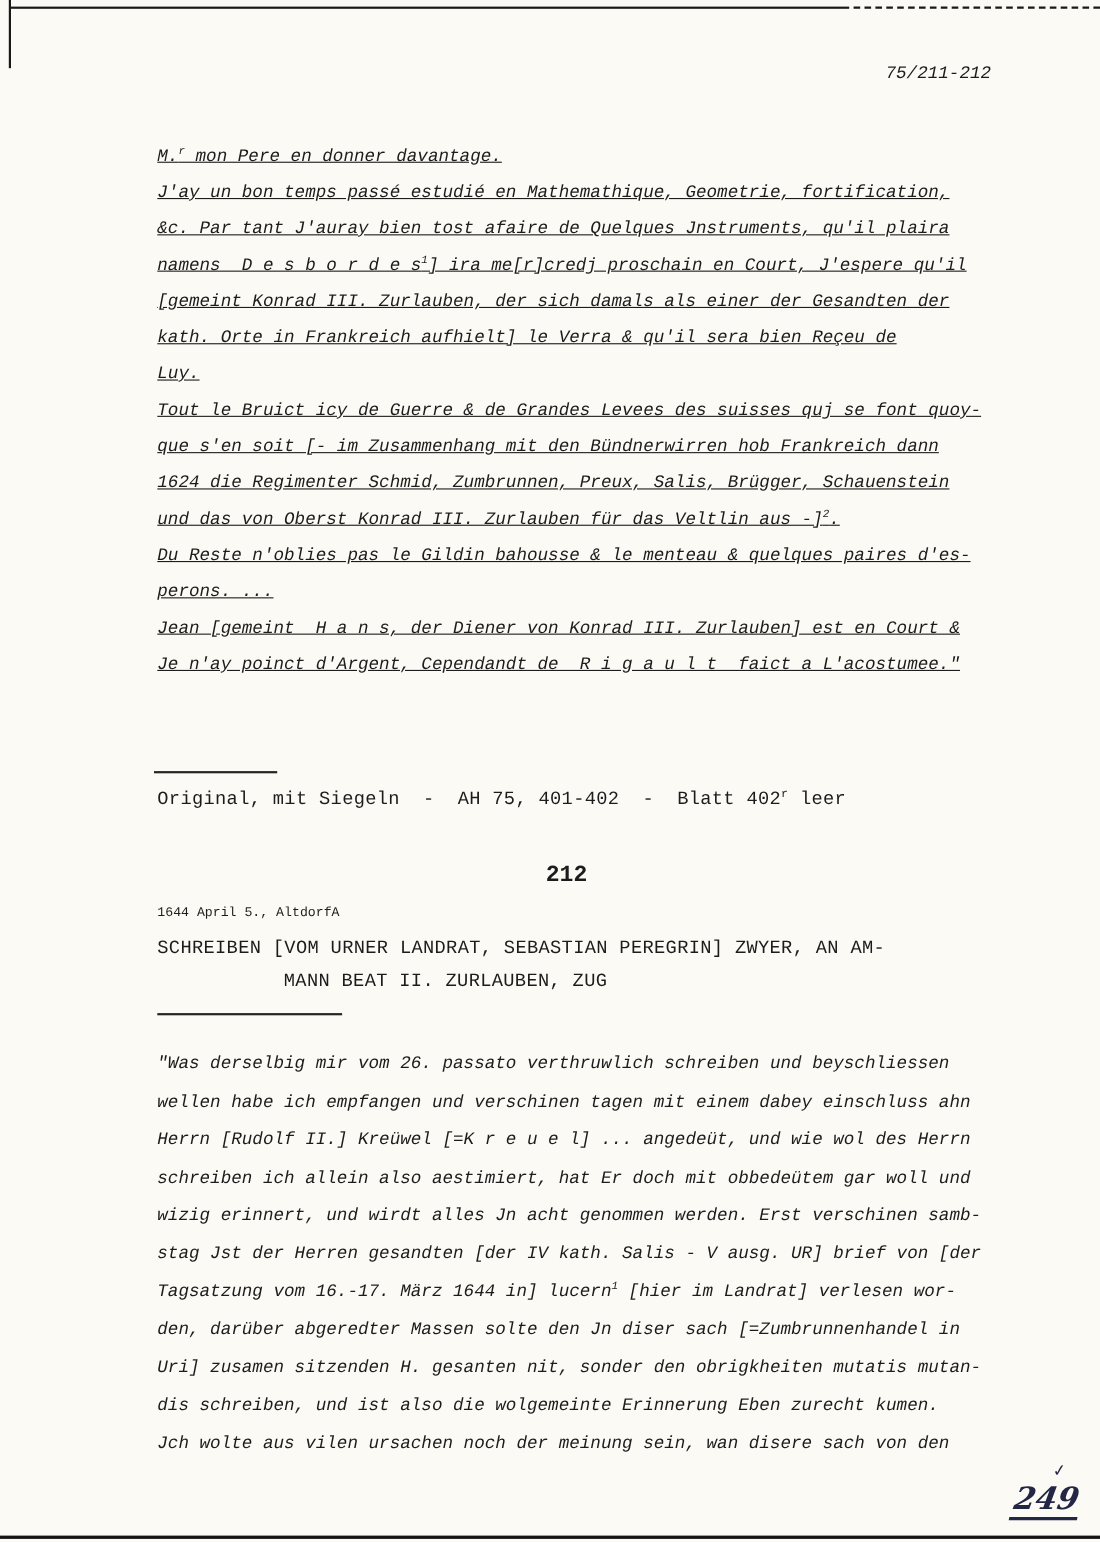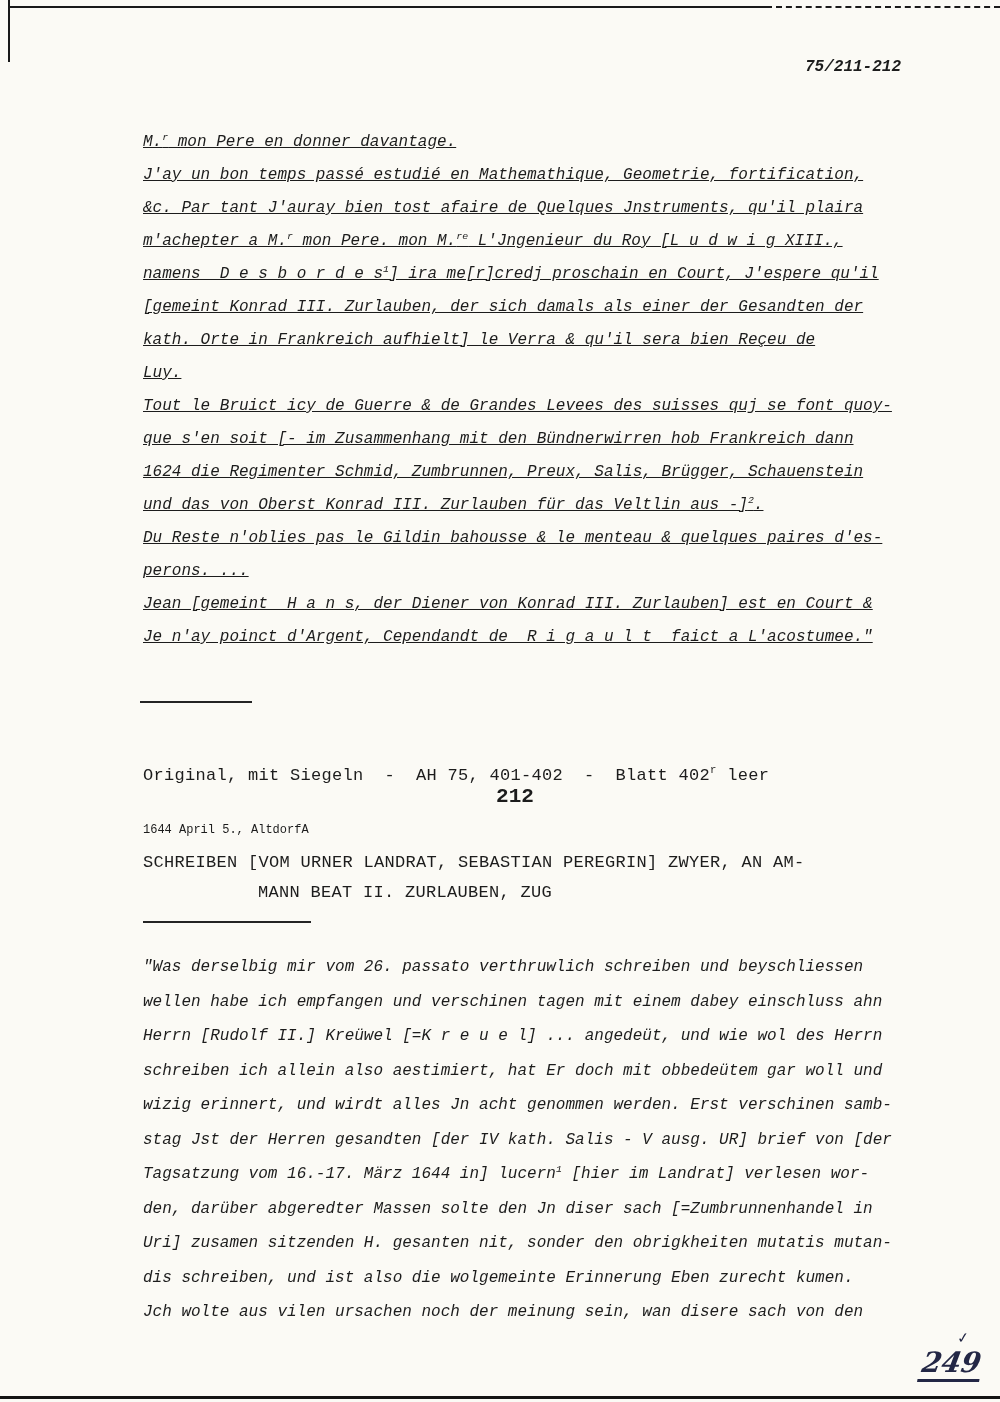--- a/index.html
+++ b/index.html
@@ -15,21 +15,21 @@
     overflow: hidden;
   }
   
   .edge-top-solid   { position:absolute; left:10px; top:6px;  width:762px; height:2px; background:#191919; }
   .edge-top-dashed  { position:absolute; left:776px; top:6px; width:224px; border-top:2px dashed #191919; }
   .edge-left-v      { position:absolute; left:8px;  top:0;    width:2px;  height:62px; background:#191919; }
   .edge-bottom      { position:absolute; left:0;    bottom:3px; width:100%; height:3px; background:#141414; }
 
   .page-ref {
     position:absolute; left:805px; top:58px;
-    font-style:italic; font-size:16px; white-space:pre;font-weight:bold;
+    font-style:italic; font-size:16px; white-space:pre;
   }
 
   .letter-body {
     position:absolute; left:143px; top:126px; width:820px;
     font-style:italic; font-size:16px; line-height:33px;text-decoration:underline;
   }
   .quote-body {
     position:absolute; left:143px; top:950px; width:830px;
     font-style:italic; font-size:16px; line-height:34.5px;
   }
@@ -40,21 +40,21 @@
     position:absolute; left:143px; top:656px; width:820px;
     font-style:italic; font-size:16px; white-space:pre;
   }
   .footnote-1 { display:inline-block; width:382px; }
 
   .rule-1 { position:absolute; left:140px; top:701px; width:112px; height:2px; background:#242424; }
   .rule-2 { position:absolute; left:143px; top:921px; width:168px; height:2px; background:#242424; }
 
   .provenance-note {
     position:absolute; left:143px; top:718px;
-    font-size:17px; white-space:pre; letter-spacing:0.3px;margin-top:48px;
+    font-size:17px; white-space:pre; letter-spacing:0.3px;
   }
 
   .entry-number {
     position:absolute; left:0; top:785px; width:1030px;
     text-align:center; font-size:21px; font-weight:bold;
   }
   .entry-dateline-row {
     position:absolute; left:143px; right:100px; top:823px;
     display:flex; 
     font-size:12px; white-space:pre;
@@ -95,21 +95,20 @@
   <div class="edge-top-solid"></div>
   <div class="edge-top-dashed"></div>
   <div class="edge-bottom"></div>
 
   <div class="page-ref">75/211-212</div>
 
   <div class="letter-body">
       <div class="line">M.<sup>r</sup> mon Pere en donner davantage.</div>
       <div class="line">J'ay un bon temps passé estudié en Mathemathique, Geometrie, fortification,</div>
       <div class="line">&amp;c. Par tant J'auray bien tost afaire de Quelques Jnstruments, qu'il plaira</div>
-      <div class="line">m'achepter a M.<sup>r</sup> mon Pere. mon M.<sup>re</sup> L'Jngenieur du Roy [L u d w i g XIII.,</div>
       <div class="line">namens  D e s b o r d e s<sup>1</sup>] ira me[r]credj proschain en Court, J'espere qu'il</div>
       <div class="line">[gemeint Konrad III. Zurlauben, der sich damals als einer der Gesandten der</div>
       <div class="line">kath. Orte in Frankreich aufhielt] le Verra &amp; qu'il sera bien Reçeu de</div>
       <div class="line">Luy.</div>
       <div class="line">Tout le Bruict icy de Guerre &amp; de Grandes Levees des suisses quj se font quoy-</div>
       <div class="line">que s'en soit [- im Zusammenhang mit den Bündnerwirren hob Frankreich dann</div>
       <div class="line">1624 die Regimenter Schmid, Zumbrunnen, Preux, Salis, Brügger, Schauenstein</div>
       <div class="line">und das von Oberst Konrad III. Zurlauben für das Veltlin aus -]<sup>2</sup>.</div>
       <div class="line">Du Reste n'oblies pas le Gildin bahousse &amp; le menteau &amp; quelques paires d'es-</div>
       <div class="line">perons. ...</div>

